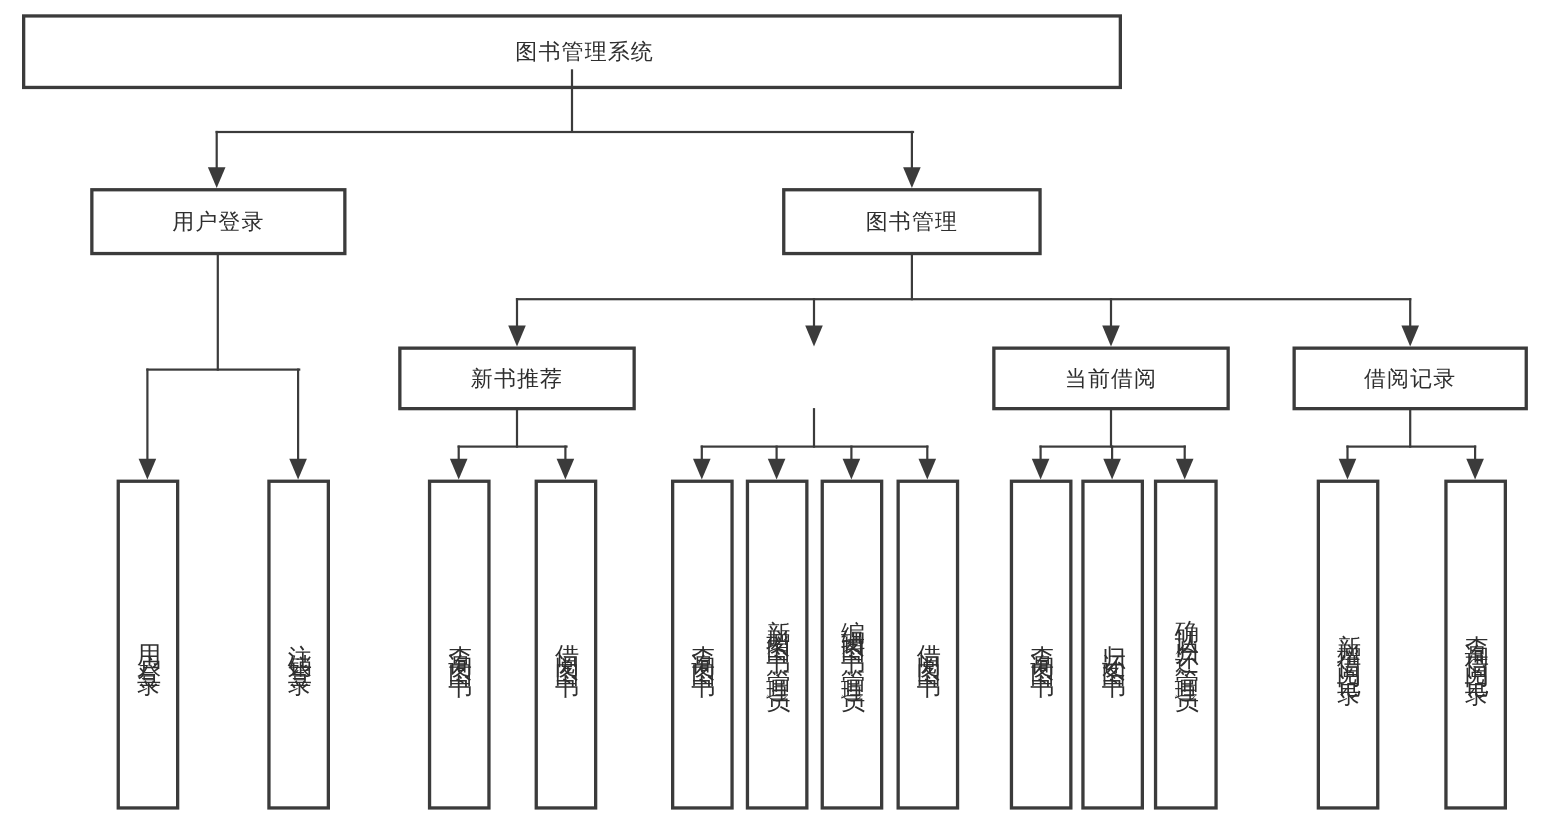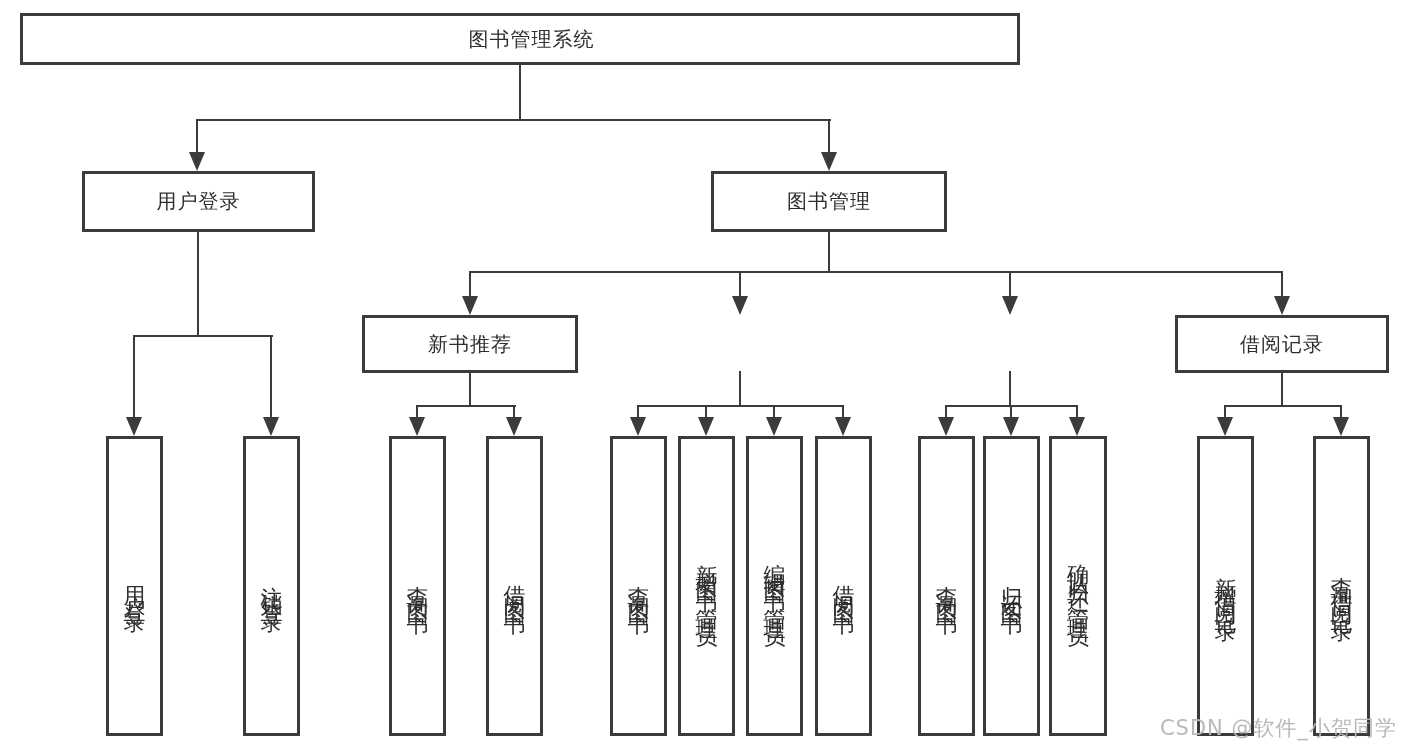--- a/index.html
+++ b/index.html
@@ -64,26 +64,27 @@
     color: #b8b8b8;
     letter-spacing: 1px;
     white-space: nowrap;
   }
 </style>
 </head>
 <body>
 
 <div class="canvas">
 
-  <div class="box hbox" style="left:20px; top:13px; width:1000px; height:52px;padding-left:23px;">图书管理系统</div>
+  <div class="box hbox" style="left:20px; top:13px; width:1000px; height:68px;padding-left:23px;">图书管理系统</div>
 
   <div class="box hbox" style="left:82px; top:171px; width:233px; height:61px;">用户登录</div>
   <div class="box hbox" style="left:362px; top:315px; width:216px; height:58px;">新书推荐</div>
 
   <div class="box hbox" style="left:711px; top:171px; width:236px; height:61px;">图书管理</div>
+  <div class="box hbox" style="left:902px; top:315px; width:216px; height:58px;">当前借阅</div>
   <div class="box hbox" style="left:1175px; top:315px; width:214px; height:58px;">借阅记录</div>
 
   <div class="box vbox" style="left:106px; top:436px; width:57px; height:300px;">用户登录</div>
   <div class="box vbox" style="left:243px; top:436px; width:57px; height:300px;">注销登录</div>
 
   <div class="box vbox" style="left:389px; top:436px; width:57px; height:300px;">查询图书</div>
   <div class="box vbox" style="left:486px; top:436px; width:57px; height:300px;">借阅图书</div>
 
   <div class="box vbox" style="left:610px; top:436px; width:57px; height:300px;">查询图书</div>
   <div class="box vbox" style="left:678px; top:436px; width:57px; height:300px;">新增图书（管理员）</div>
@@ -149,15 +150,14 @@
   <div class="vline" style="left:1076px; top:405px; height:14px;"></div>
   <div class="arrow" style="left:1069px; top:417px;"></div>
 
   <div class="vline" style="left:1281px; top:371px; height:36px;"></div>
   <div class="hline" style="left:1224px; top:405px; width:118px;"></div>
   <div class="vline" style="left:1224px; top:405px; height:14px;"></div>
   <div class="arrow" style="left:1217px; top:417px;"></div>
   <div class="vline" style="left:1340px; top:405px; height:14px;"></div>
   <div class="arrow" style="left:1333px; top:417px;"></div>
 
-  <div class="watermark">CSDN @软件_小贺同学</div>
 
 </div>
 
 </body></html>

